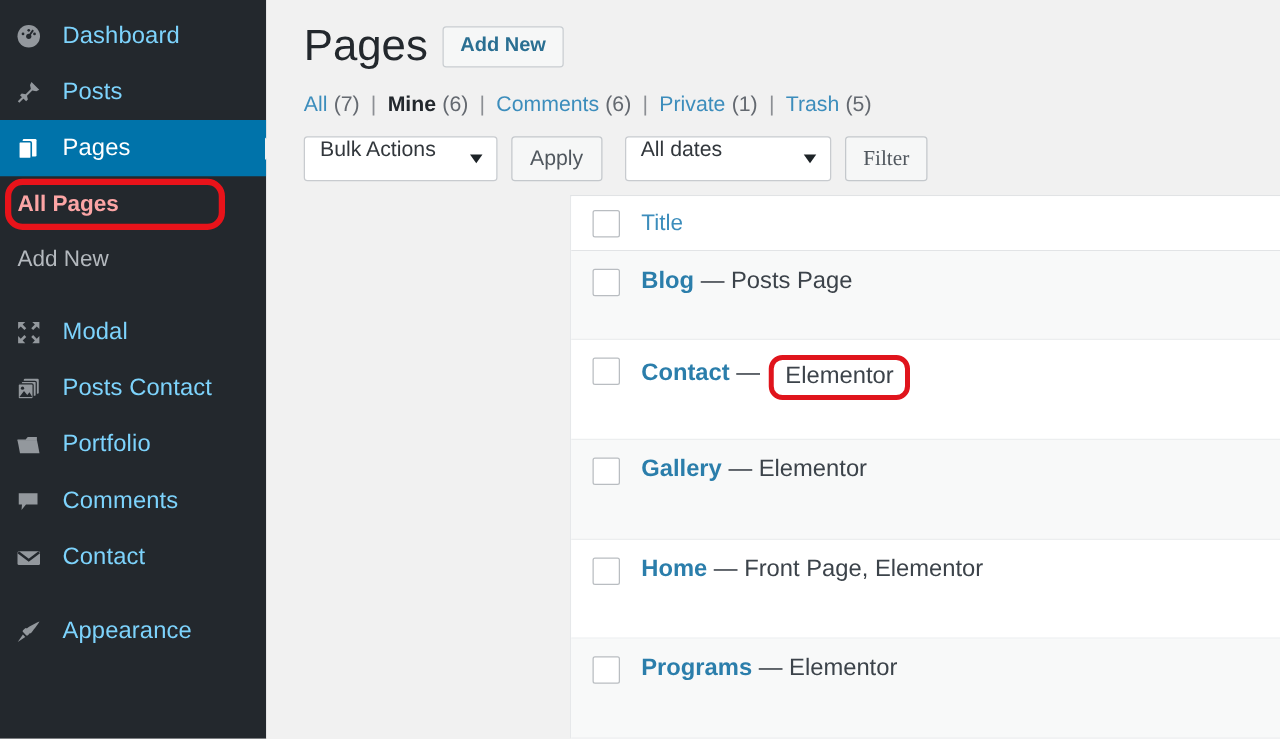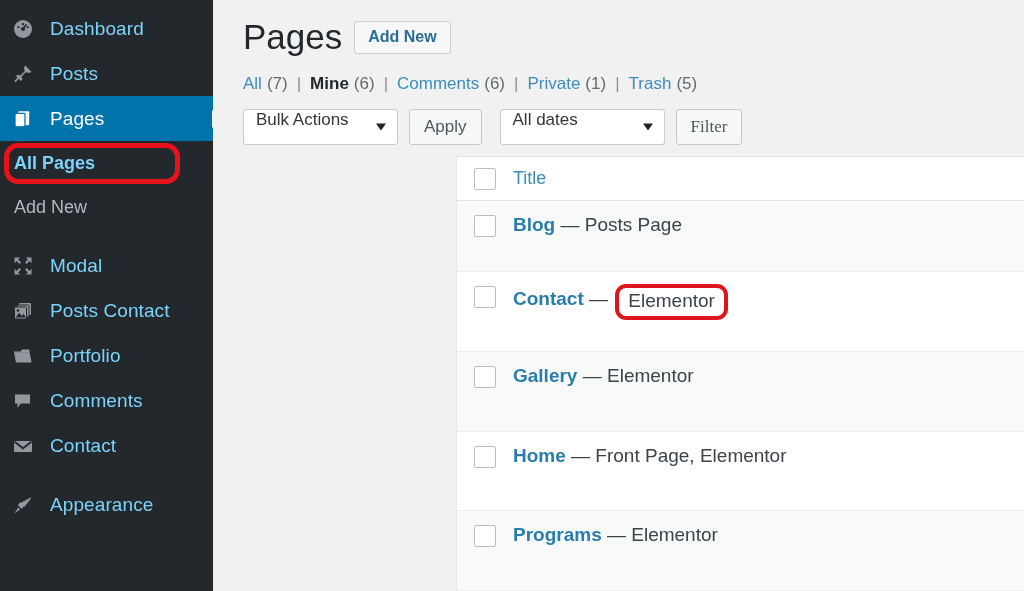--- a/index.html
+++ b/index.html
@@ -54,21 +54,21 @@
   }
 
   .submenu-item {
     display:flex; align-items:center;
     height:44px;
     padding-left:14px;
     font-size:18px;
     color:#b4b9be;
     cursor:pointer;
   }
-  .submenu-item.active { color:#7dd3fc; font-weight:bold;text-align:center; }
+  .submenu-item.active { color:#fca5a5; font-weight:bold;text-align:center; }
 
   .menu-sep { height:14px; }
 
   
   #allpages-wrap { position:relative; }
   #allpages-highlight {
     position:absolute;
     left:4px; top:2px;
     width:176px; height:41px;
     border:5px solid #e8131a;

